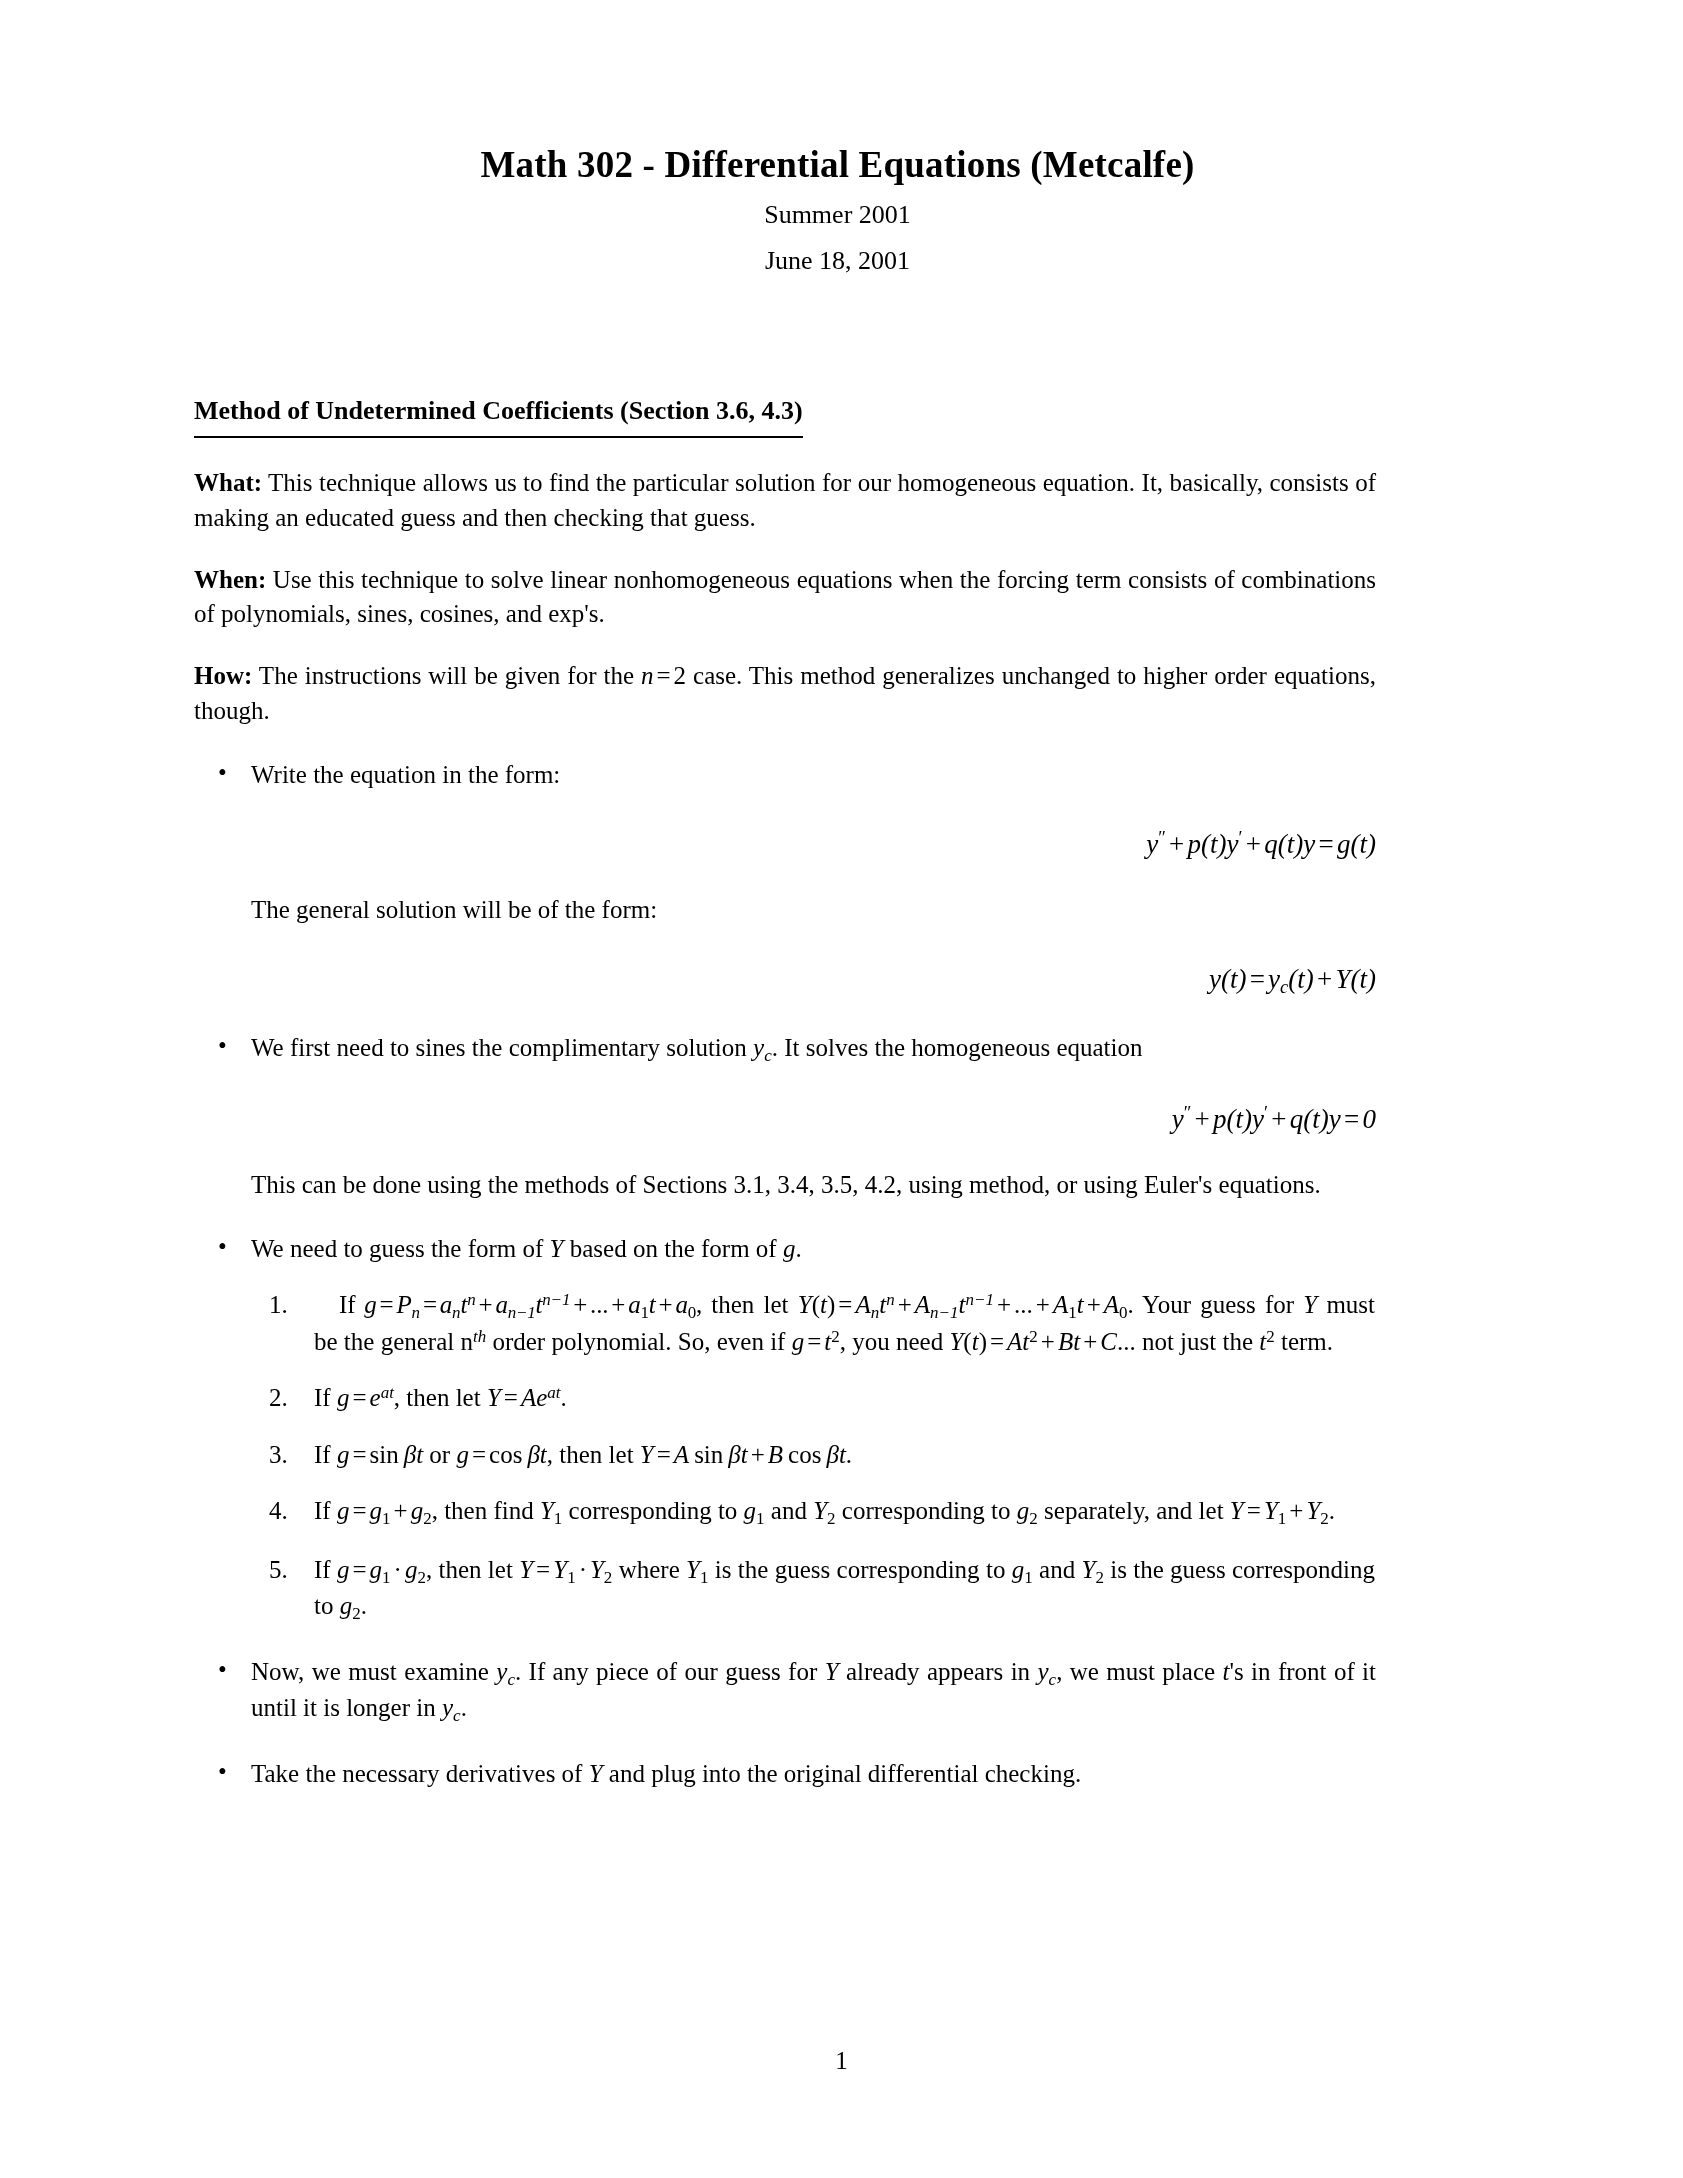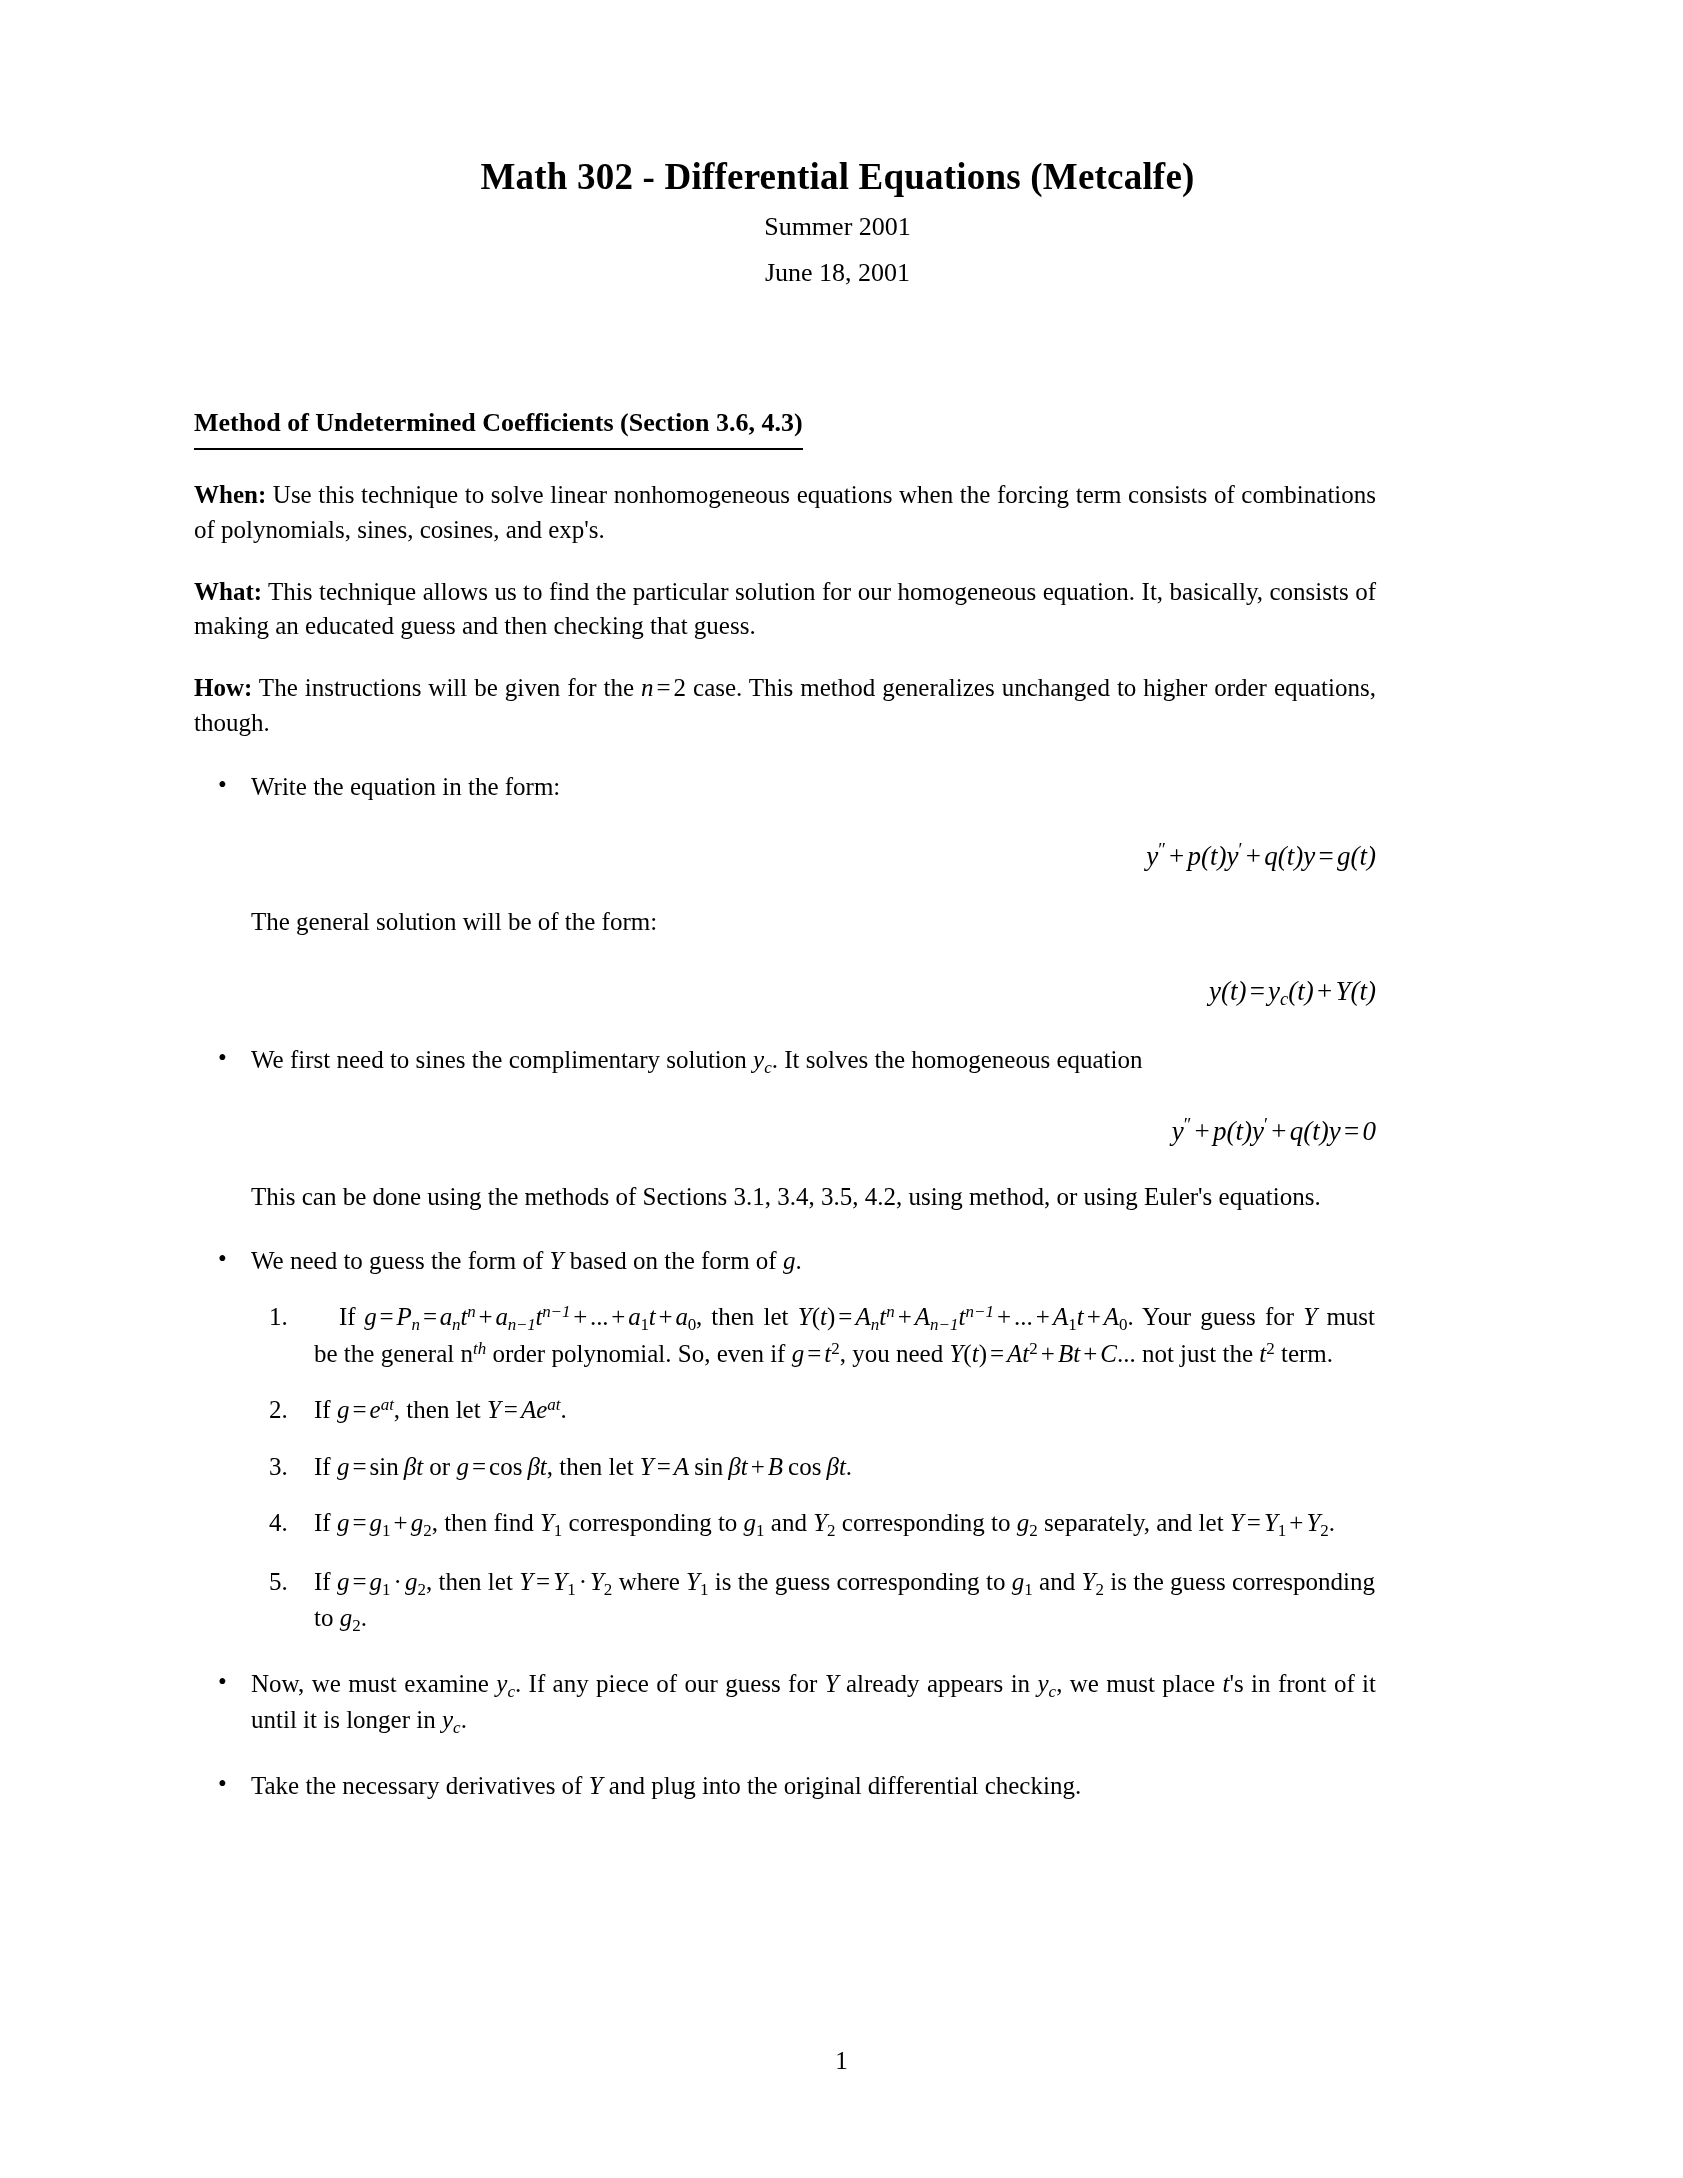--- a/index.html
+++ b/index.html
@@ -6,21 +6,21 @@
   body {
     width:1683px; height:2178px;
     background:#ffffff;
     font-family:"Liberation Serif","DejaVu Serif",serif;
     color:#000000;
     -webkit-font-smoothing:antialiased;
   }
   .page { position:relative; width:1683px; height:2178px; }
   .content {
     position:absolute;
-    left:194px; top:16px; width:1287px;
+    left:194px; top:4px; width:1287px;
   }
 
   
   .title-block { text-align:center; padding-top:139px; }
   .doc-title {
     font-size:37px; font-weight:bold; letter-spacing:0.2px;
     line-height:1.18;
   }
   .doc-sub { font-size:26px; line-height:1.38; margin-top:10px; }
 
@@ -122,25 +122,25 @@
       <div class="doc-title">Math 302 - Differential Equations (Metcalfe)</div>
       <div class="doc-sub">Summer 2001</div>
       <div class="doc-sub">June 18, 2001</div>
     </div>
 
     <div class="section-head-wrap">
       <div class="section-head">Method of Undetermined Coefficients (Section 3.6, 4.3)</div>
     </div>
 
     <div class="para">
+      <span class="lead">What:</span><span> This technique allows us to find the particular solution for our homogeneous equation. It, basically, consists of making an educated guess and then checking that guess.</span>
+    </div>
+
+    <div class="para">
       <span class="lead">When:</span><span> Use this technique to solve linear nonhomogeneous equations when the forcing term consists of combinations of polynomials, sines, cosines, and exp's.</span>
-    </div>
-
-    <div class="para">
-      <span class="lead">What:</span><span> This technique allows us to find the particular solution for our homogeneous equation. It, basically, consists of making an educated guess and then checking that guess.</span>
     </div>
 
     <div class="para">
       <span class="lead">How:</span><span> The instructions will be given for the </span><span class="m"><i class="v">n</i><span class="op">=</span>2</span><span> case. This method generalizes unchanged to higher order equations, though.</span>
     </div>
 
     <ul class="bullets">
 
       <li>
         <span>Write the equation in the form:</span>

